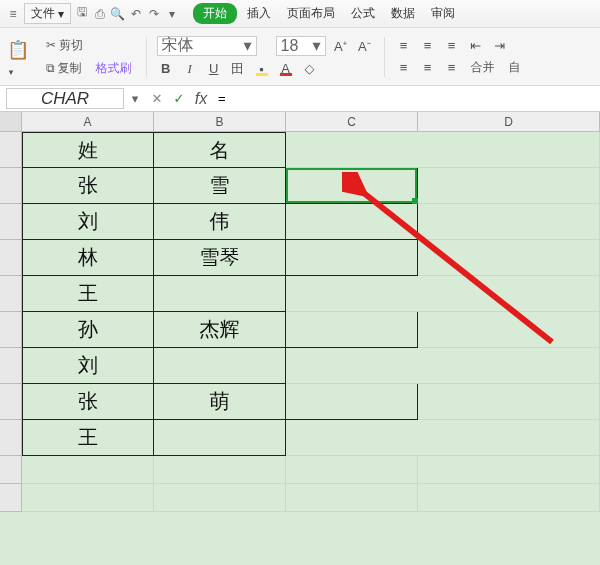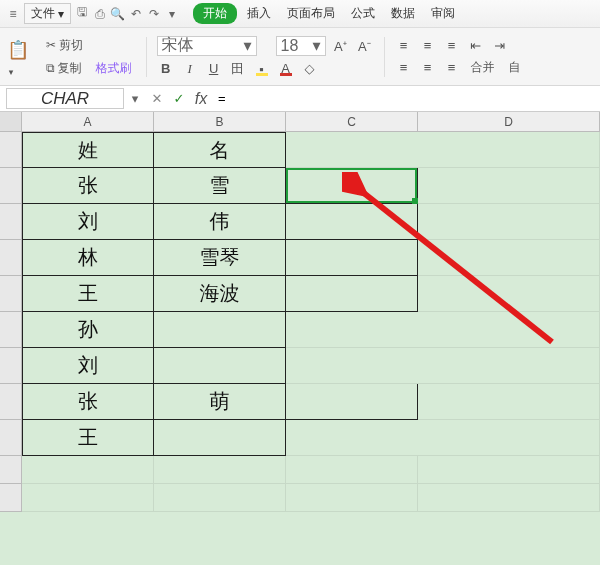--- a/index.html
+++ b/index.html
@@ -377,26 +377,26 @@
         <div class="cell" style="flex:1"></div>
       </div>
       <div class="crow">
         <div class="cell bordered first-col">林</div>
         <div class="cell bordered">雪琴</div>
         <div class="cell bordered"></div>
         <div class="cell" style="flex:1"></div>
       </div>
       <div class="crow">
         <div class="cell bordered first-col">王</div>
-        <div class="cell bordered">海波</div>
         <div class="cell bordered"></div>
         <div class="cell" style="flex:1"></div>
       </div>
       <div class="crow">
         <div class="cell bordered first-col">孙</div>
+        <div class="cell bordered">杰辉</div>
         <div class="cell bordered"></div>
         <div class="cell" style="flex:1"></div>
       </div>
       <div class="crow">
         <div class="cell bordered first-col">刘</div>
         <div class="cell bordered"></div>
         <div class="cell" style="flex:1"></div>
       </div>
       <div class="crow">
         <div class="cell bordered first-col">张</div>

